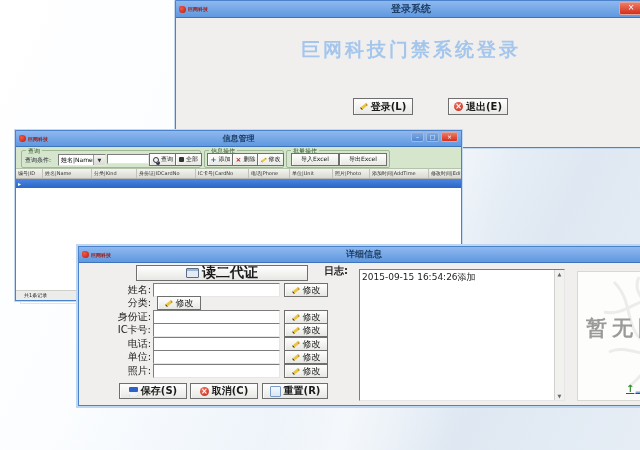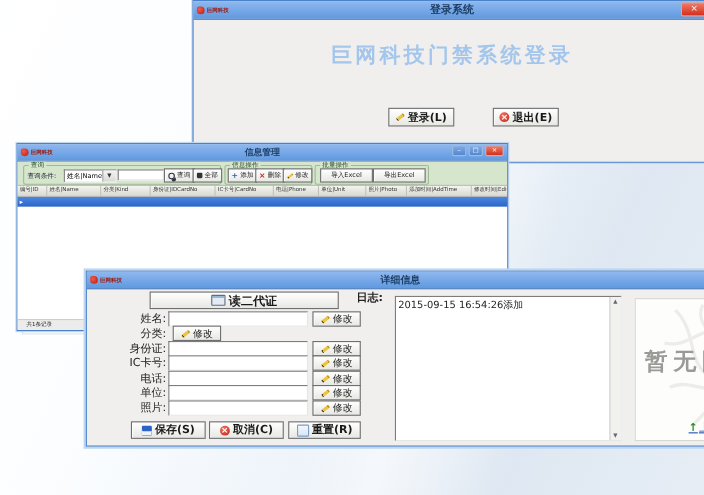--- a/index.html
+++ b/index.html
@@ -56,21 +56,21 @@
   .row-selected{flex:none;height:9px;background:linear-gradient(#4d86e0,#2a66c8);color:#fff;
                 font-size:6px;line-height:9px;padding-left:2px;}
   .grid-body{flex:1;background:#fff;}
   .statusbar{flex:none;height:9px;background:#ececea;border-top:1px solid #cfcfc9;
              font-size:5px;line-height:9px;color:#222;padding-left:8px;}
   
   #win-detail{left:78px;top:246px;width:570px;height:158px;z-index:3;box-shadow:0 0 0 2px #bdd7f1;}
   #win-detail .titlebar{height:15px;}
   #win-detail .title-text{font-size:9px;}
   #win-detail .client{position:absolute;left:0;right:0;top:15px;bottom:0;}
-  .read-btn{position:absolute;left:57px;top:3px;width:170px;height:14px;font-size:11px;font-weight:bold;}
+  .read-btn{position:absolute;left:57px;top:3px;width:170px;height:14px;font-size:14px;font-weight:bold;}
   .idcard-icon{width:11px;height:8px;border:1px solid #5a6d85;background:#e4ebf4;border-radius:1px;
                box-shadow:inset 0 2px 0 #9fb6d2;}
   .f-row{position:absolute;left:0;display:flex;align-items:center;height:12px;}
   .f-label{width:72px;text-align:right;font-size:10px;color:#222;margin-right:2px;white-space:nowrap;}
   .f-input{width:121px;height:12px;font-size:9px;padding:0 2px;outline:none;border:1px solid;
            border-color:#7d7d7d #e6e6e6 #e6e6e6 #7d7d7d;background:#fff;}
   .f-combo{width:125px;height:12px;font-size:9px;}
   .mod-btn{margin-left:4px;width:42px;height:12px;font-size:9px;}
   .pencil{width:8px;height:3px;border-radius:1px;flex:none;
           background:linear-gradient(90deg,#5d4512 14%,#ecc441 14% 82%,#c09a23 82%);transform:rotate(-38deg);}

